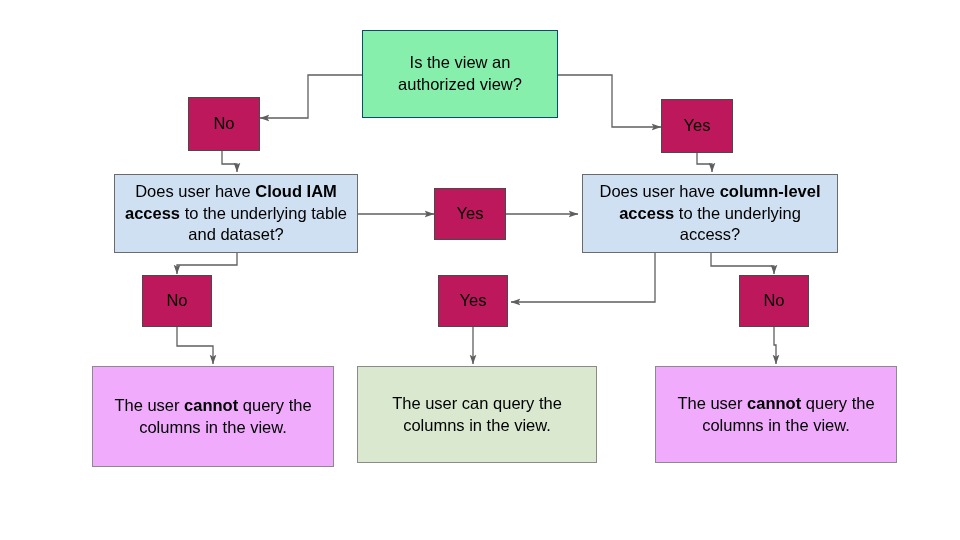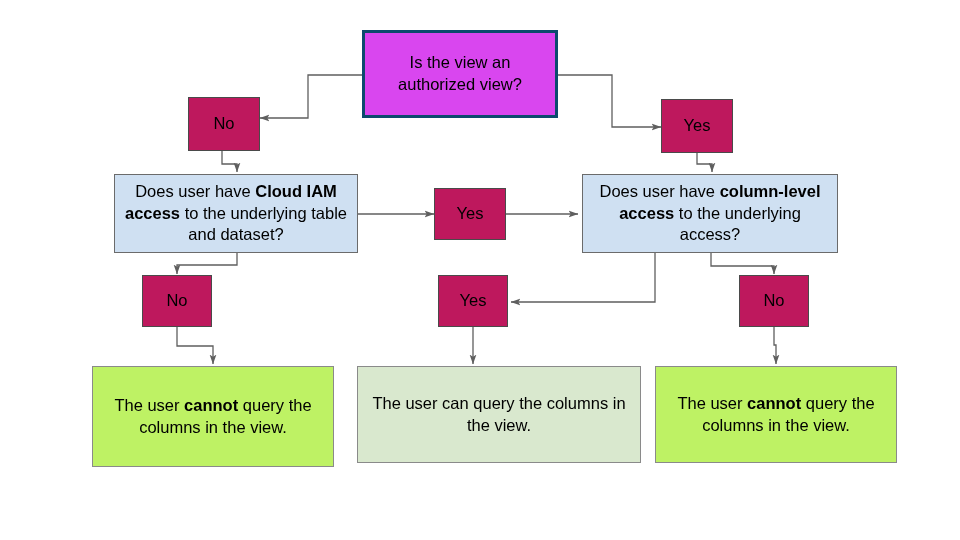--- a/index.html
+++ b/index.html
@@ -24,36 +24,36 @@
     text-align: center;
     color: #000000;
     line-height: 1.32;
     z-index: 2;
   }
   .node .inner {
     padding: 0 8px;
     width: 100%;
   }
   .decision-yellow {
-    background: #d946ef;
-    border: 3px solid #0c4a6e;
+    background: #86efac;
+    border: 1px solid #0c4a6e;
     font-size: 16.5px;
   }
   .decision-blue {
     background: #CFE0F2;
     border: 1px solid #6b6b6b;
     font-size: 16.5px;
   }
   .small-box {
     background: #be185d;
     border: 1px solid #4a4a4a;
     font-size: 16.5px;
   }
   .result-gray {
-    background: #bef264;
+    background: #f0abfc;
     border: 1px solid #8a8a8a;
     font-size: 16.5px;
   }
   .result-green {
     background: #D9E8CE;
     border: 1px solid #8a8a8a;
     font-size: 16.5px;
   }
   .edges {
     position: absolute;
@@ -144,21 +144,21 @@
   <div class="node small-box" style="left:739px; top:275px; width:70px; height:52px;">
     <div class="inner">No</div>
   </div>
 
   <div class="node result-gray" style="left:92px; top:366px; width:242px; height:101px;">
     <div class="inner">
       <span>The user </span><b>cannot</b><span> query the columns in the view.</span>
     </div>
   </div>
 
-  <div class="node result-green" style="left:357px; top:366px; width:284px; height:97px;">
+  <div class="node result-green" style="left:357px; top:366px; width:240px; height:97px;">
     <div class="inner">
       <span>The user can query the columns in the view.</span>
     </div>
   </div>
 
   <div class="node result-gray" style="left:655px; top:366px; width:242px; height:97px;">
     <div class="inner">
       <span>The user </span><b>cannot</b><span> query the columns in the view.</span>
     </div>
   </div>

